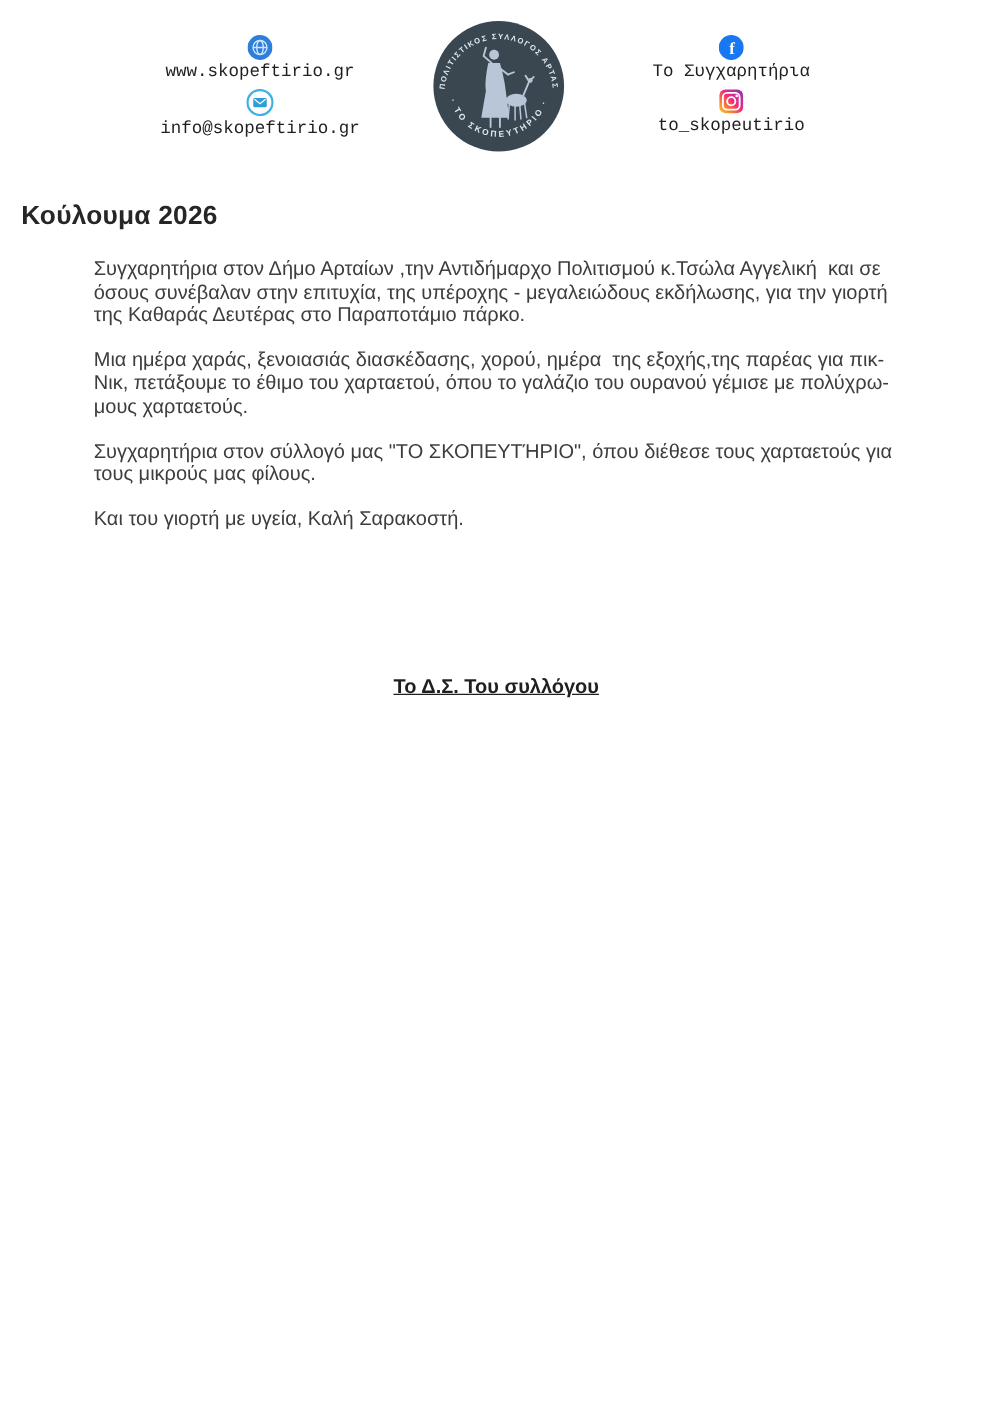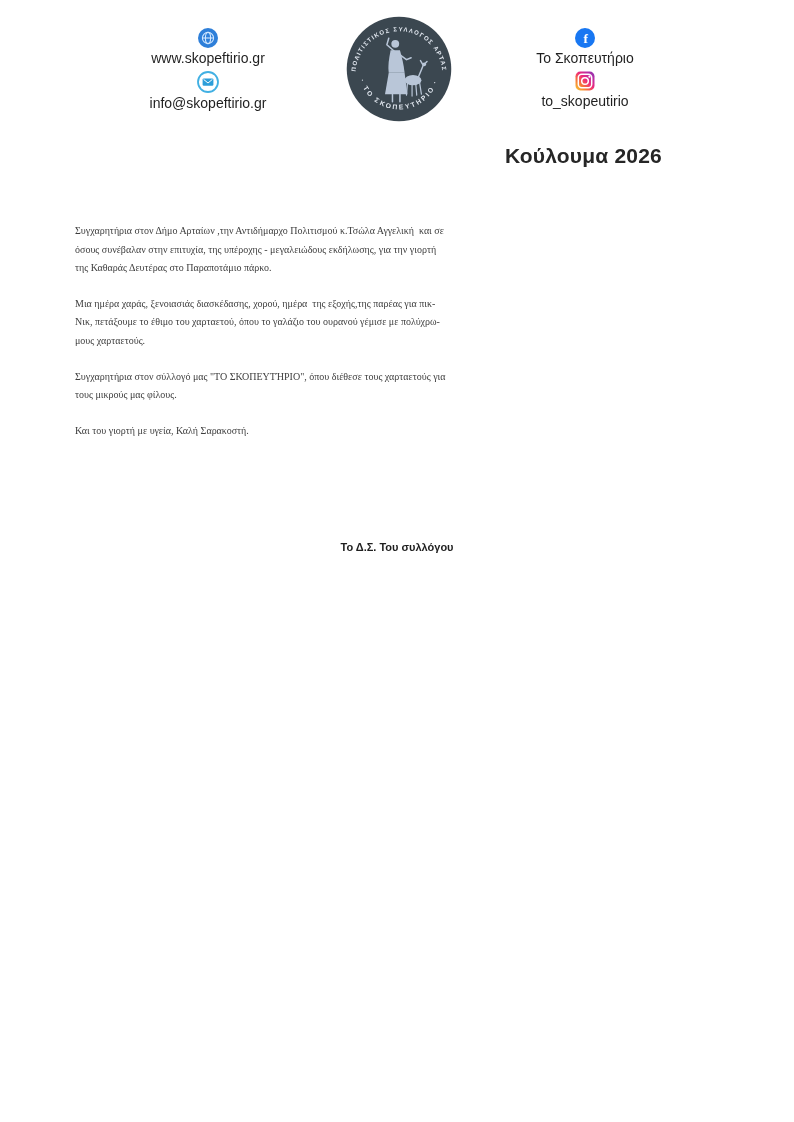--- a/index.html
+++ b/index.html
@@ -33,20 +33,21 @@
     line-height: 0;
     cursor: pointer;
   }
   .contact .icon svg { display: block; margin: 0 auto; }
   .contact-label {
     display: block;
     line-height: 16px;
     margin-bottom: 5px;
     cursor: pointer;
     white-space: nowrap;
+    font-family: Liberation Mono, monospace;
   }
   .contact .icon + .contact-label { margin-top: 1px; }
   .contact .icon.second { margin-top: 5px; }
   
   .logo {
     position: absolute;
     left: 343px;
     top: 13px;
     width: 112px;
     height: 112px;
@@ -58,52 +59,52 @@
     fill: #e2e8f0;
   }
   .logo-arc-top    { font-size: 6.5px; letter-spacing: 1.35px; }
   .logo-arc-bottom { font-size: 7.2px; letter-spacing: 2.2px; }
   
   .doc-title {
     position: absolute;
     left: 0;
     top: 144px;
     width: 662px;
-    margin: 0;
-    text-align: right;
+    margin: 17px;
+    text-align: left;
     font-size: 21px;
     font-weight: bold;
     color: #262626;
     letter-spacing: 0.2px;
   }
   
   .doc-body {
     position: absolute;
     left: 75px;
-    top: 222px;
+    top: 207px;
     width: 700px;
     color: #3d3d3d;
-    font-size: 10px;
+    font-size: 16px;
     line-height: 18.6px;
-    font-family: Liberation Serif, serif;
   }
   .doc-body p {
     margin: 0 0 17px 0;
     white-space: pre-wrap;
   }
   
   .signoff {
     position: absolute;
     left: 0;
     top: 541px;
     width: 794px;
     text-align: center;
-    font-size: 11px;
+    font-size: 16px;
     font-weight: bold;
     color: #1f1f1f;
+    text-decoration: underline;
   }
 </style>
 </head>
 <body>
 
 <div class="page">
 
   <div class="contact contact-left">
     <span class="icon">
       <svg width="20" height="20" viewBox="0 0 20 20">
@@ -154,21 +155,21 @@
     </svg>
   </div>
 
   <div class="contact contact-right">
     <span class="icon">
       <svg width="20" height="20" viewBox="0 0 20 20">
         <circle cx="10" cy="10" r="10" fill="#1877f2"></circle>
         <text x="10.7" y="15.2" text-anchor="middle" font-size="13.5" font-weight="bold" font-family="Liberation Serif, serif" fill="#ffffff">f</text>
       </svg>
     </span>
-    <span class="contact-label">Το Σκοπευτήριο</span>
+    <span class="contact-label">Το Συγχαρητήρια</span>
     <span class="icon second">
       <svg width="20" height="20" viewBox="0 0 20 20">
         <defs>
           <linearGradient id="igg" x1="0" y1="1" x2="1" y2="0">
             <stop offset="0" stop-color="#f9ce34"></stop>
             <stop offset="0.3" stop-color="#f77737"></stop>
             <stop offset="0.55" stop-color="#ee2a7b"></stop>
             <stop offset="0.8" stop-color="#b62ea8"></stop>
             <stop offset="1" stop-color="#8134af"></stop>
           </linearGradient>

